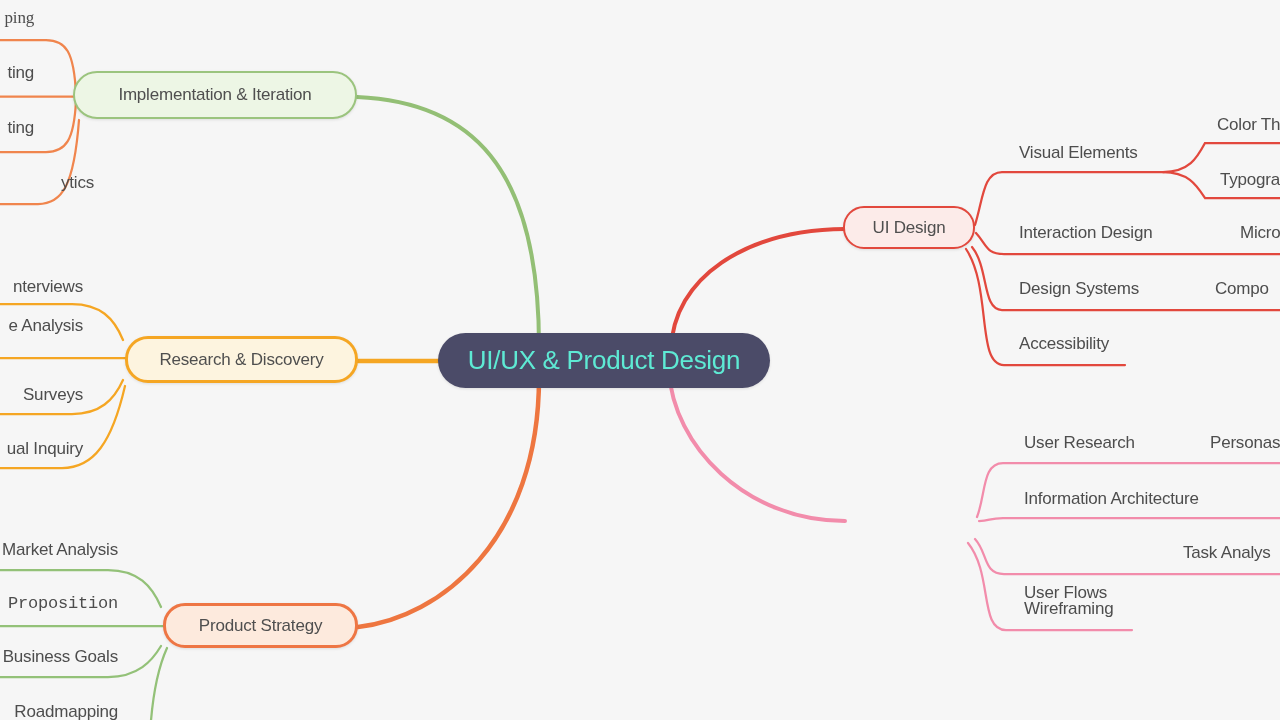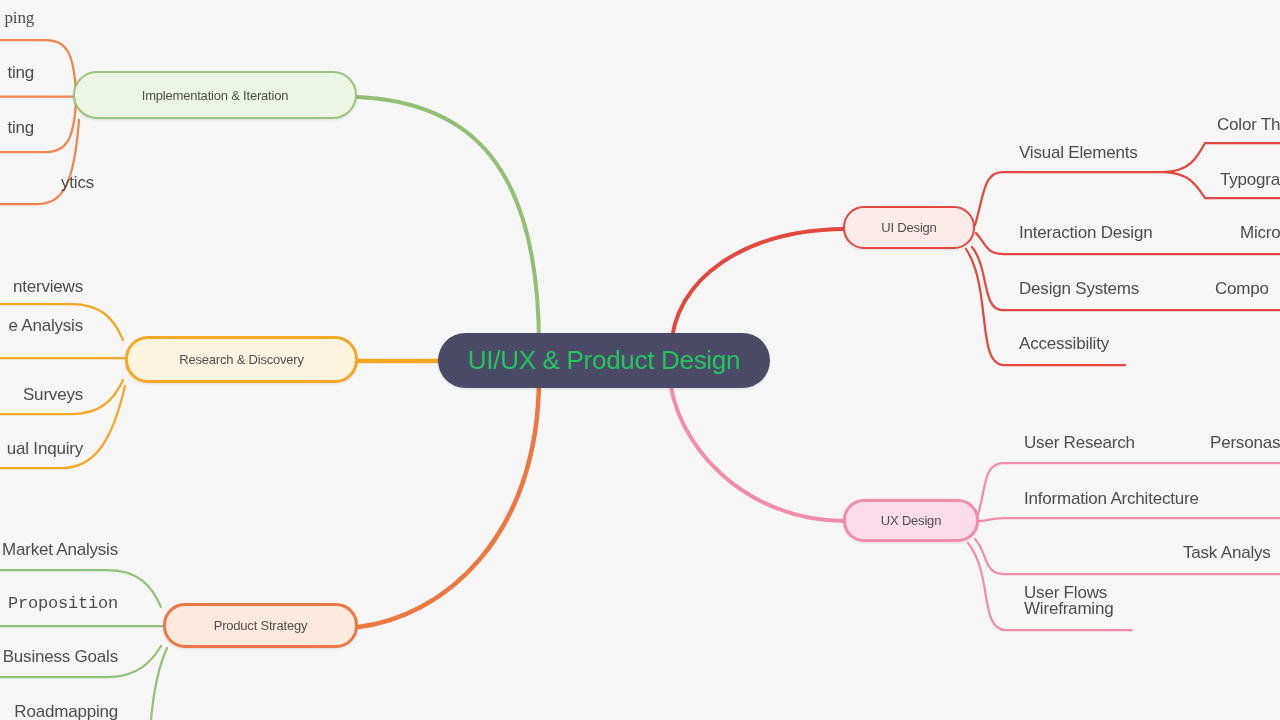--- a/index.html
+++ b/index.html
@@ -8,31 +8,31 @@
     width:1280px;height:720px;
     background:#f6f6f6;
     overflow:hidden;
     font-family:"Liberation Sans", sans-serif;
   }
   #links{position:absolute;left:0;top:0;}
   .node{
     position:absolute;
     display:flex;align-items:center;justify-content:center;
     box-sizing:border-box;
-    font-size:13px;
+    font-size:17px;
     letter-spacing:-0.2px;
     color:#4f4f4f;
     background:#fff;
     box-shadow:0 1px 3px rgba(0,0,0,0.10);
     white-space:nowrap;
     cursor:default;
   }
   .node.root{
     background:#4b4b68;
-    color:#22c55e;
+    color:#5eead4;
     font-size:26px;
     letter-spacing:-0.3px;
     border-radius:28px;
   }
   .node.impl{border:2.5px solid #9bc47e;background:#edf6e5;border-radius:24px;}
   .node.research{border:3px solid #f5a623;background:#fdf4df;border-radius:23px;}
   .node.product{border:3px solid #ee7644;background:#fdeadd;border-radius:22px;}
   .node.ui{border:2.5px solid #e2483d;background:#fcebe9;border-radius:21px;}
   .node.ux{border:3px solid #f28cab;background:#fbdce8;border-radius:21px;}
   .leaf{
@@ -101,21 +101,20 @@
   </svg>
 
   <div class="node impl" style="left:73px;top:71px;width:284px;height:48px;">Implementation &amp; Iteration</div>
 
   <div class="node research" style="left:125px;top:336px;width:233px;height:47px;">Research &amp; Discovery</div>
 
   <div class="node product" style="left:163px;top:603px;width:195px;height:45px;">Product Strategy</div>
 
   <div class="node ui" style="left:843px;top:206px;width:132px;height:43px;">UI Design</div>
 
-  <div class="node ux" style="left:843px;top:499px;width:136px;height:43px;">UX Design</div>
 
   <div class="node root" style="left:438px;top:333px;width:332px;height:55px;">UI/UX &amp; Product Design</div>
 
   <div class="leaf la" style="right:1246px;top:6px;font-family:Liberation Serif, serif;">ping</div>
   <div class="leaf la" style="right:1246px;top:61px;">ting</div>
   <div class="leaf la" style="right:1246px;top:116px;">ting</div>
   <div class="leaf la" style="right:1186px;top:171px;">ytics</div>
 
   <div class="leaf la" style="right:1197px;top:275px;">nterviews</div>
   <div class="leaf la" style="right:1197px;top:314px;">e Analysis</div>

